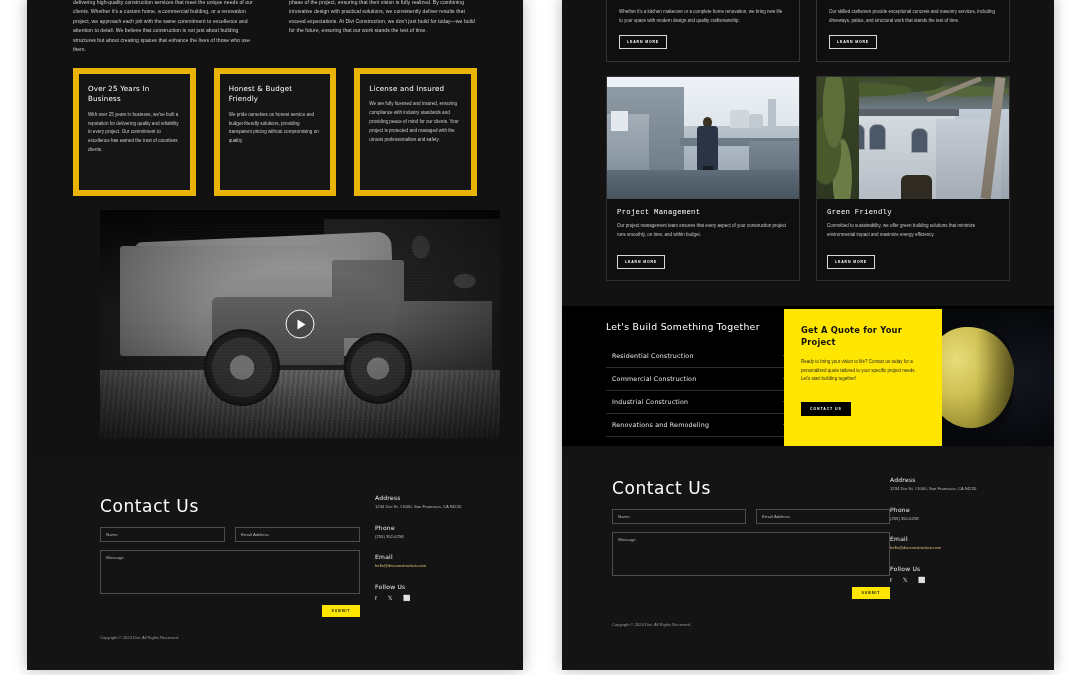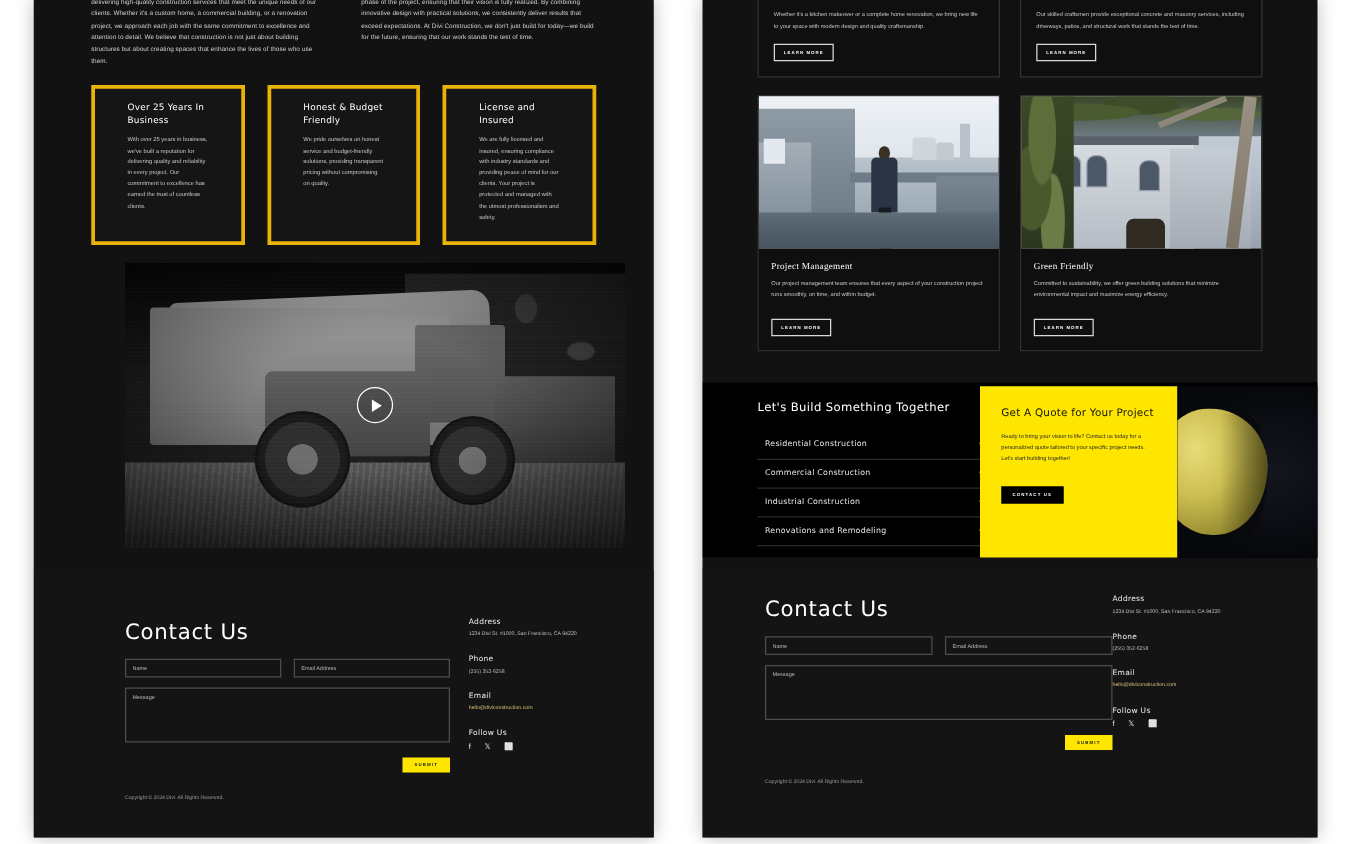--- a/index.html
+++ b/index.html
@@ -28,22 +28,22 @@
   }
 
   
   #intro-row { position:absolute; left:0; top:0; width:496px; height:62px; padding:0 46px; display:flex; gap:28px; }
   #intro-col-1 { width:190px; }
   #intro-col-2 { width:190px; }
 
   
   #features { position:absolute; left:0; top:62px; width:496px; height:136px; padding:8px 46px 0; display:flex; gap:18px; }
   .fcard {
-    flex:1; border:3px solid #eab308; background:#151515;
-    padding:10px 26px 12px; position:relative;
+    flex:1; border:6px solid #eab308; background:#151515;
+    padding:10px 9px 12px; position:relative;
   }
   .fcard h3 {
     font-family:"DejaVu Sans", sans-serif;
     color:#ffffff; font-size:7.1px; font-weight:400; line-height:1.45;
     letter-spacing:.2px; margin-bottom:6px;
   }
   .fcard p { color:#c9c9c9; font-size:4.6px; line-height:1.95; }
 
   
   #video-wrap { position:absolute; left:73px; top:212px; width:400px; height:228px; }
@@ -135,21 +135,21 @@
     padding:4px 7px; align-self:flex-start; cursor:pointer;
     font-family:"Liberation Sans", sans-serif;
   }
 
   
   #svc-img-row { position:absolute; left:0; top:78px; width:492px; height:205px; padding:0 44px; display:flex; gap:16px; }
   .img-card { flex:1; border:1px solid #2f2f2f; background:#0f0f0f; display:flex; flex-direction:column; }
   .img-card .photo { height:124px; width:100%; position:relative; overflow:hidden; }
   .img-card .body { padding:9px 10px 11px; }
   .img-card h3 {
-    font-family:Liberation Serif, serif; color:#fff; font-size:7.3px;
+    font-family:Liberation Mono, monospace; color:#fff; font-size:7.3px;
     font-weight:400; letter-spacing:.25px; margin-bottom:6px;
   }
   .img-card p { color:#c7c7c7; font-size:4.5px; line-height:1.95; margin-bottom:9px; }
 
   
   .ph-roof { position:absolute; inset:0; background:linear-gradient(180deg,#e9eef3 0%,#dde4ea 38%,#b9c4cd 39%,#8d9aa6 100%); }
   .ph-roof .sky { position:absolute; left:0; top:0; width:100%; height:40%; background:linear-gradient(180deg,#eef2f6,#dfe6ec); }
   .ph-roof .tower { position:absolute; right:12%; top:18%; width:4%; height:24%; background:#b9c2ca; }
   .ph-roof .tank1 { position:absolute; right:26%; top:27%; width:10%; height:15%; background:#cfd6dc; border-radius:3px 3px 0 0; }
   .ph-roof .tank2 { position:absolute; right:19%; top:30%; width:7%; height:12%; background:#c3cbd2; border-radius:3px 3px 0 0; }
@@ -202,21 +202,21 @@
     border-bottom:1px solid #2c2c2c; padding:7.5px 4px 7.5px 6px;
   }
   .acc-item span.lbl { color:#e6e6e6; font-family:"DejaVu Sans", sans-serif; font-size:6.3px; letter-spacing:.2px; }
   .acc-item span.plus { color:#d6d6d6; font-size:7px; line-height:1; }
   #quote-box {
     position:absolute; left:222px; top:3px; width:158px; height:137px;
     background:#ffe600; padding:15px 17px;
   }
   #quote-box h3 {
     font-family:"DejaVu Sans", sans-serif; color:#111; font-size:8.3px;
-    font-weight:400; line-height:1.5; letter-spacing:.2px; margin-bottom:9px;
+    font-weight:700; line-height:1.5; letter-spacing:.2px; margin-bottom:9px;
   }
   #quote-box p { color:#2a2a2a; font-size:4.5px; line-height:1.95; margin-bottom:12px; }
   #contact-us-btn {
     background:#000; color:#fff; border:0; font-size:3.5px; letter-spacing:.9px;
     font-weight:700; padding:5px 9px; cursor:pointer; font-family:"Liberation Sans", sans-serif;
   }
   #helmet-photo { position:absolute; left:380px; top:3px; width:112px; height:137px; overflow:hidden; background:#06070c; }
   #helmet-photo .hbg { position:absolute; inset:0; background:radial-gradient(ellipse at 70% 50%, #14161f 0%, #07080c 70%); }
   #helmet-photo .hat {
     position:absolute; left:-14%; top:13%; width:78%; height:74%;

